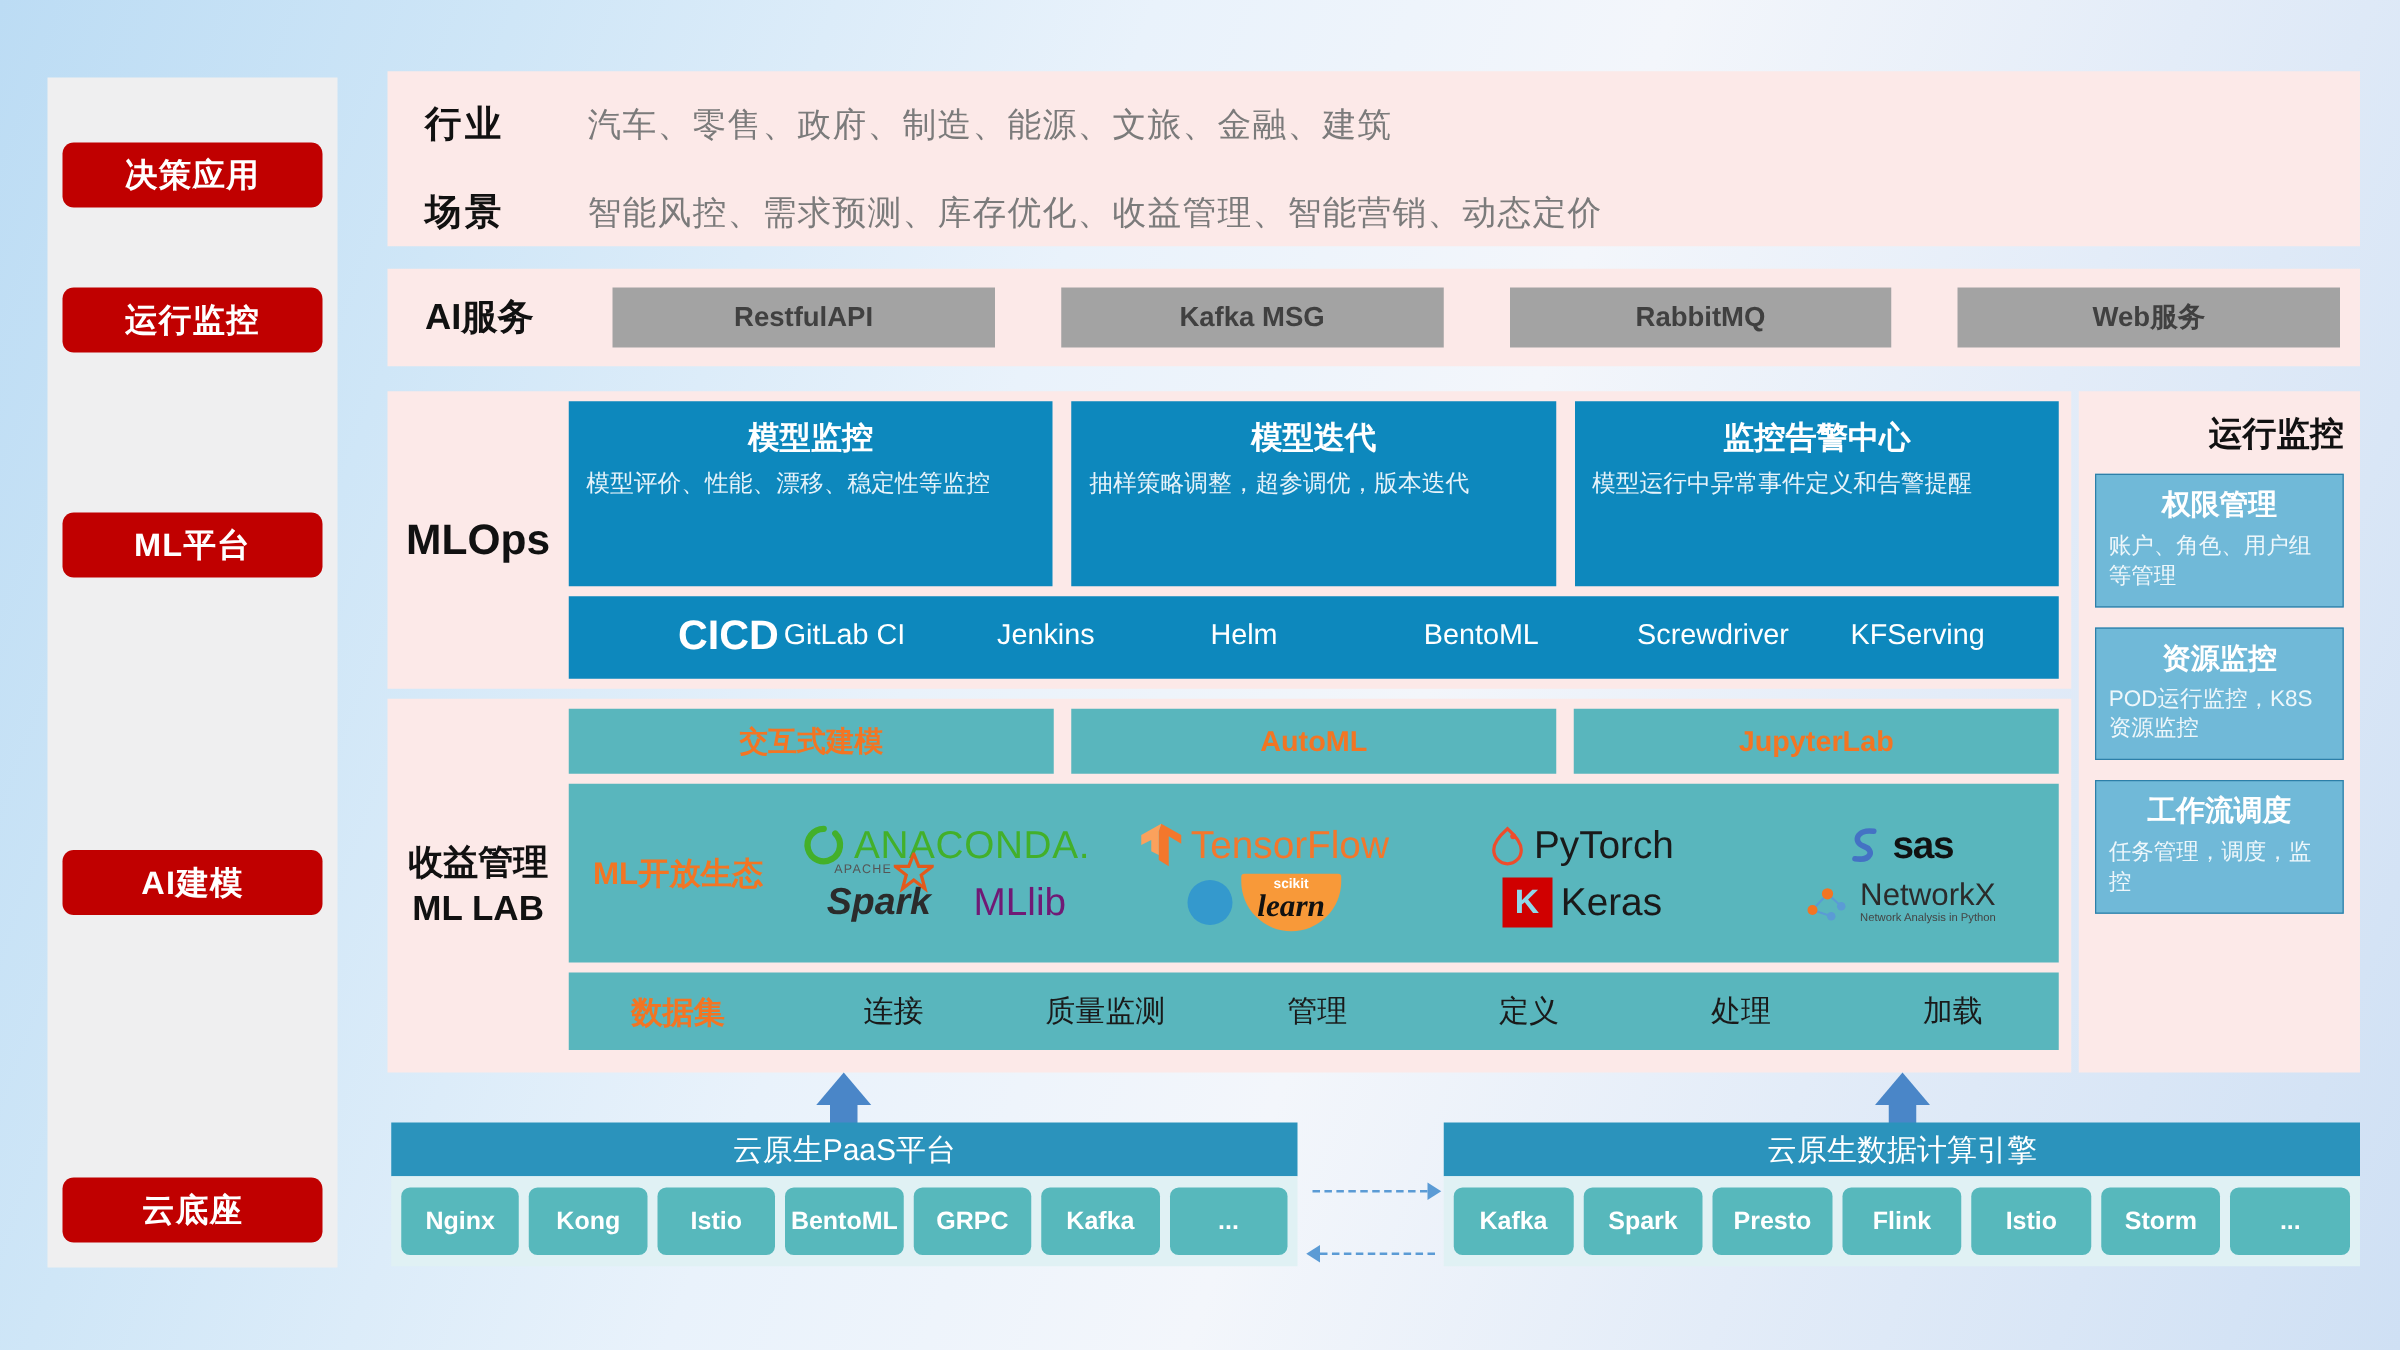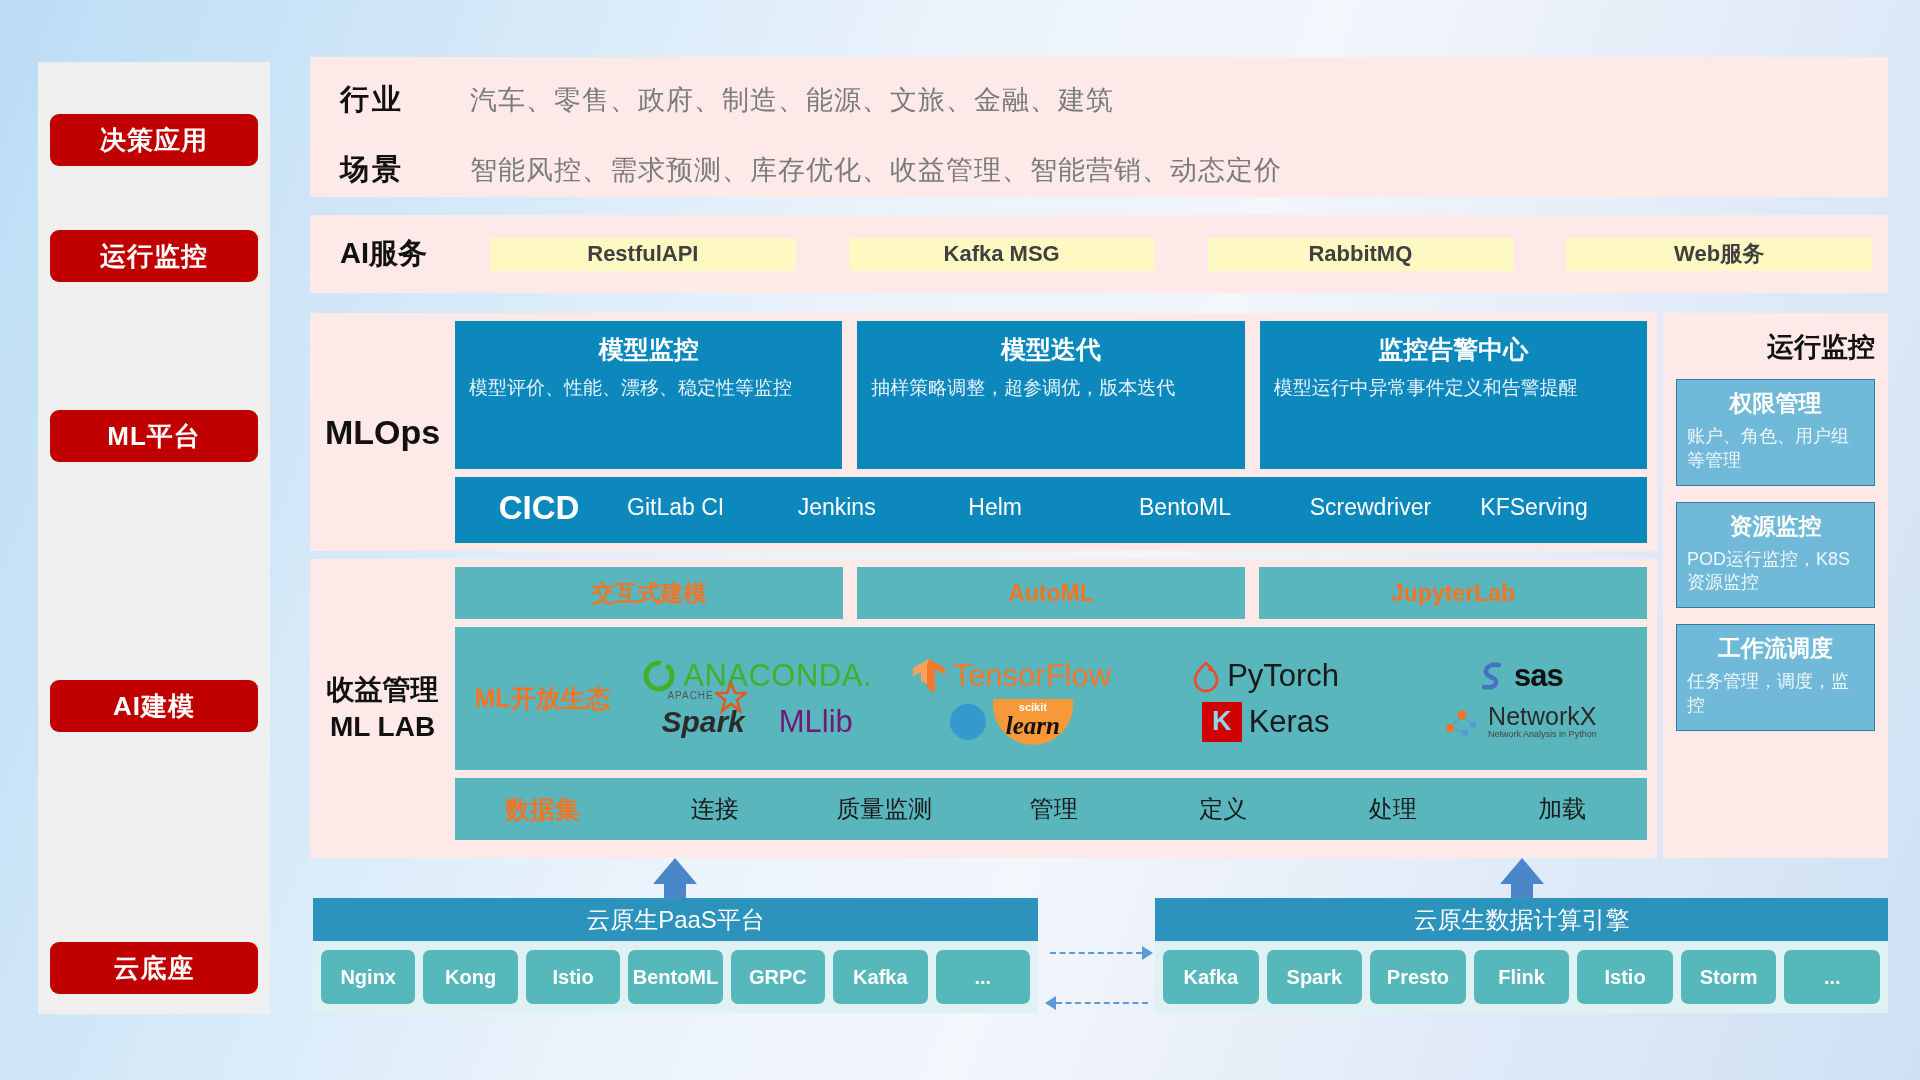--- a/index.html
+++ b/index.html
@@ -44,21 +44,21 @@
 
   
   #row-svc { left: 310px; top: 215px; width: 1578px; height: 78px;
              display: flex; align-items: center; }
   #row-svc .sec-label {
     width: 150px; margin-left: 30px;
     font-size: 29px; font-weight: bold; color: #111;
   }
   .svc-grid { flex: 1; display: flex; gap: 53px; padding-right: 16px; }
   .svc-chip {
-    flex: 1; height: 33px; background: #fef9c3;
+    flex: 1; height: 48px; background: #a3a3a3;
     display: flex; align-items: center; justify-content: center;
     color: #404040; font-size: 22px; font-weight: bold;
   }
 
   
   #row-mlops { left: 310px; top: 313px; width: 1347px; height: 238px;
                display: flex; }
   #row-mlops .sec-label {
     width: 145px; display: flex; align-items: center; justify-content: center;
     font-size: 34px; font-weight: bold; color: #111;
@@ -70,21 +70,21 @@
     padding: 12px 14px 0 14px;
   }
   .mlops-card h4 { font-size: 25px; text-align: center; margin-bottom: 9px; font-weight: bold; }
   .mlops-card p { font-size: 19px; line-height: 1.35; color: #e7f3fa; }
   .cicd-bar {
     height: 68px; background: #0d88bd; display: flex; align-items: flex-start;
     overflow: hidden;
   }
   .cicd-title {
     width: 168px; color: #fff; font-size: 33px; font-weight: bold;
-    text-align: center; padding-top: 12px;
+    text-align: right; padding-top: 12px;
   }
   .cicd-item {
     flex: 1; color: #fff; font-size: 23px; padding-top: 16px;
     line-height: 1.25; padding-left: 4px;
   }
 
   
   #row-model { left: 310px; top: 559px; width: 1347px; height: 299px; display: flex; }
   #row-model .sec-label {
     width: 145px; display: flex; align-items: center; justify-content: center;

